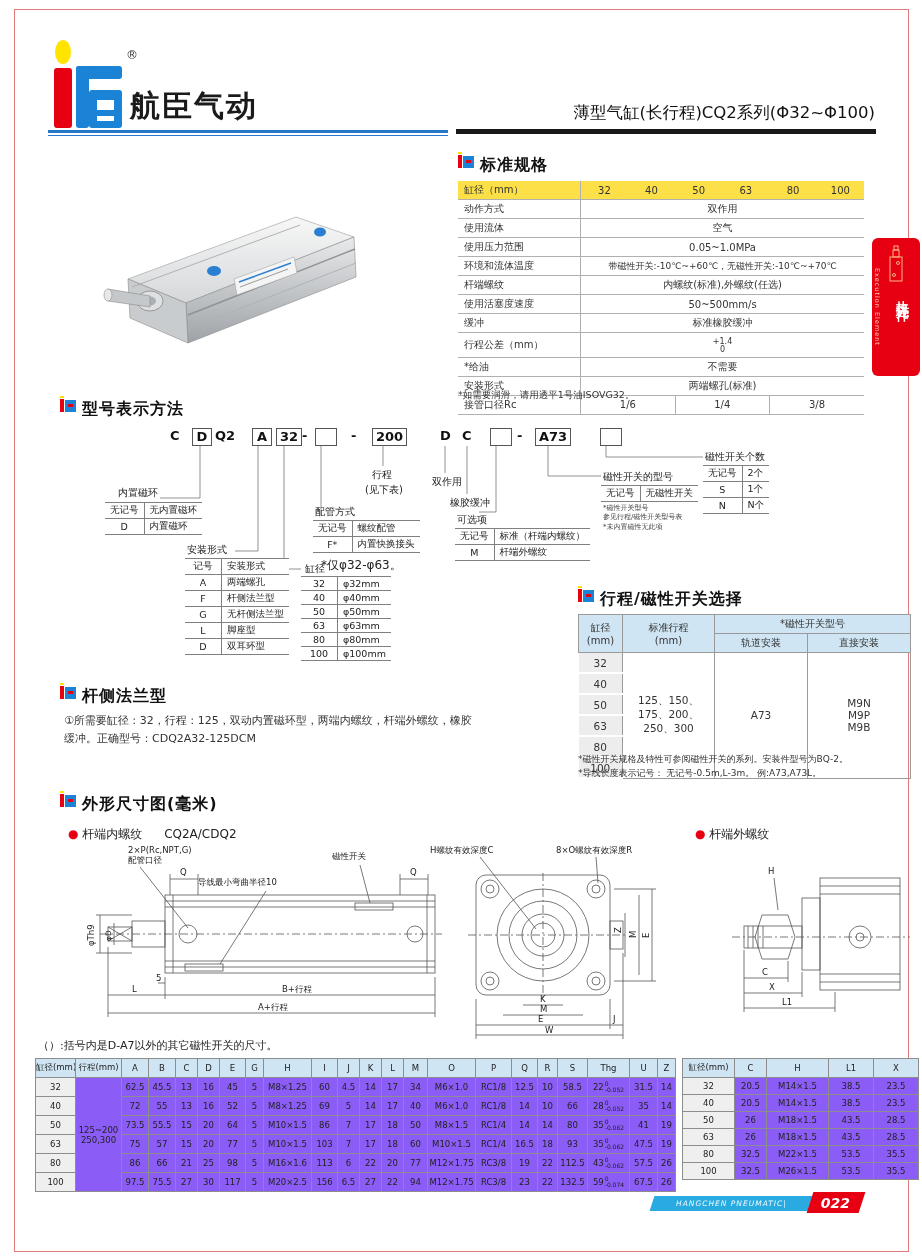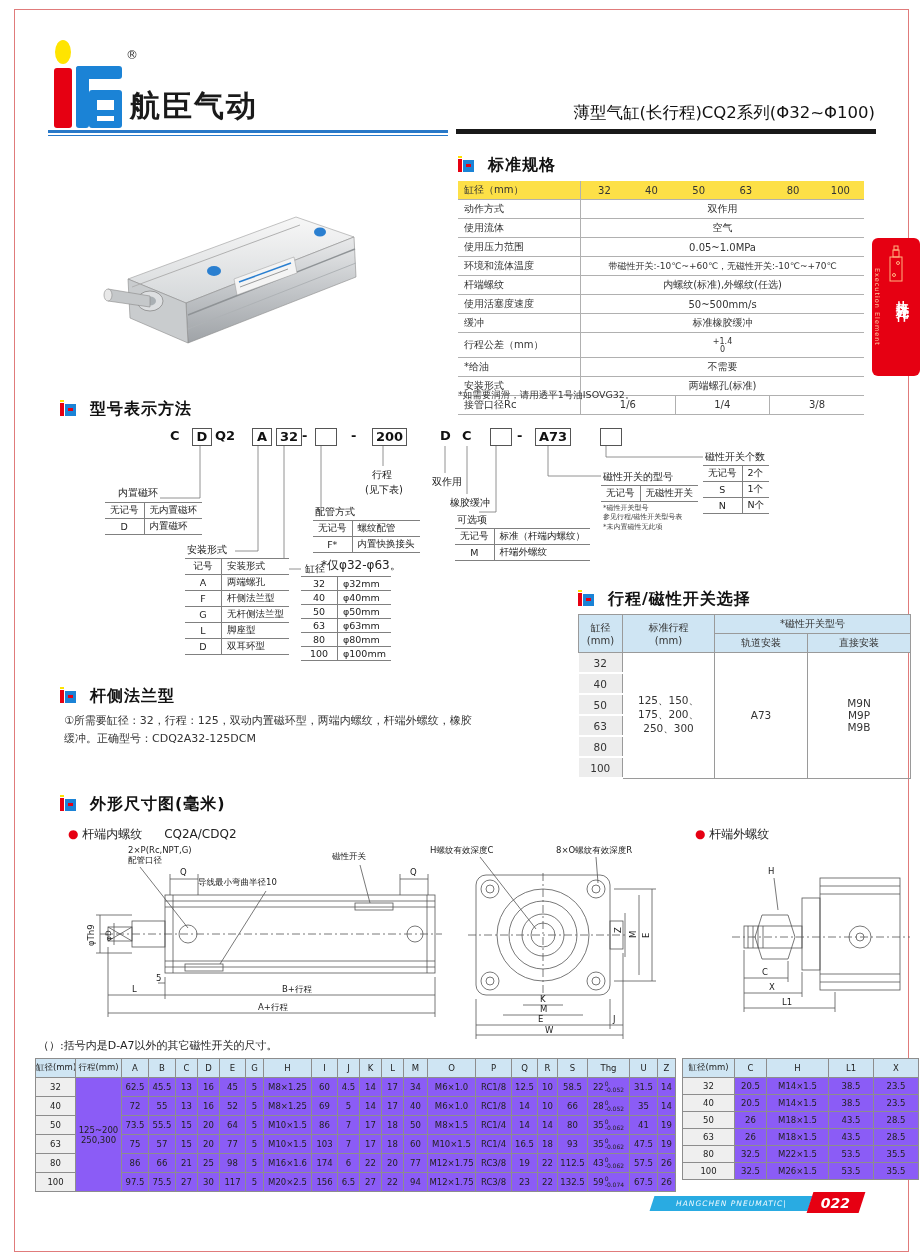--- a/index.html
+++ b/index.html
@@ -1,20 +1,20 @@
 <!DOCTYPE html>
 <html><head>
 <meta charset="utf-8">
 <style>
   html,body{margin:0;padding:0;background:#fff}
   .page{position:relative;width:922px;height:1260px;background:#fff;overflow:hidden;
         font-family:"DejaVu Sans","Liberation Sans",sans-serif;color:#222}
   .abs{position:absolute}
   .frame{position:absolute;left:14px;top:9px;width:893px;height:1241px;border:1px solid #e07b7b;pointer-events:none}
-  .sec-h{position:absolute;display:flex;align-items:center;gap:14px;font-size:16px;font-weight:bold;color:#111;letter-spacing:1px;white-space:nowrap}
+  .sec-h{position:absolute;display:flex;align-items:flex-start;gap:6px;font-size:16px;font-weight:bold;color:#111;letter-spacing:1px;white-space:nowrap}
   .hicon{position:relative;width:16px;height:13px;display:inline-block;flex:0 0 16px}
   .hicon b{position:absolute;left:0;top:0;width:4px;height:13px;background:#e60012}
   .hicon u{position:absolute;left:0;top:-3px;width:4px;height:2px;background:#ffe400}
   .hicon i{position:absolute;left:5px;top:1px;width:11px;height:12px;background:#1b83d6}
   .hicon i::after{content:"";position:absolute;left:3px;top:4px;width:5px;height:3px;background:#e60012}
   
   table{border-collapse:collapse}
   .spec{table-layout:fixed;width:406px;font-size:10px;color:#333}
   .spec td{border-bottom:1px solid #b0b0b0;text-align:center;padding:2px 2px;height:12px;overflow:hidden;white-space:nowrap}
   .spec td.lbl{text-align:left;border-right:1px solid #b0b0b0;padding-left:6px}
@@ -413,20 +413,24 @@
           <td class="boreC">63</td>
         </tr>
     <tr>
           <td class="boreC">80</td>
         </tr>
     <tr>
           <td class="boreC">100</td>
         </tr>
   </tbody>
     </table>
+  <div class="abs" style="left:578px;top:753px;font-size:9px;color:#333;line-height:1.5">
+    <div>*磁性开关规格及特性可参阅磁性开关的系列。安装件型号为BQ-2。</div>
+    <div>*导线长度表示记号： 无记号-0.5m,L-3m。  例:A73,A73L。</div>
+  </div>
 
   <div class="sec-h" style="left:60px;top:794px">
     <span class="hicon">
         <u></u>
         <b></b>
         <i></i>
       </span>
     <span>外形尺寸图(毫米)</span>
   </div>
   <div class="abs" style="left:68px;top:826px;font-size:12px;color:#222">
@@ -735,21 +739,21 @@
     </tr>
     <tr>
       <td>80</td>
       <td>86</td>
           <td>66</td>
           <td>21</td>
           <td>25</td>
           <td>98</td>
           <td>5</td>
           <td>M16×1.6</td>
-          <td>174</td>
+          <td>113</td>
           <td>6</td>
           <td>22</td>
           <td>20</td>
           <td>77</td>
           <td>M12×1.75</td>
           <td>RC3/8</td>
           <td>19</td>
           <td>22</td>
           <td>112.5</td>
       <td><span>43</span><span class="tol">

